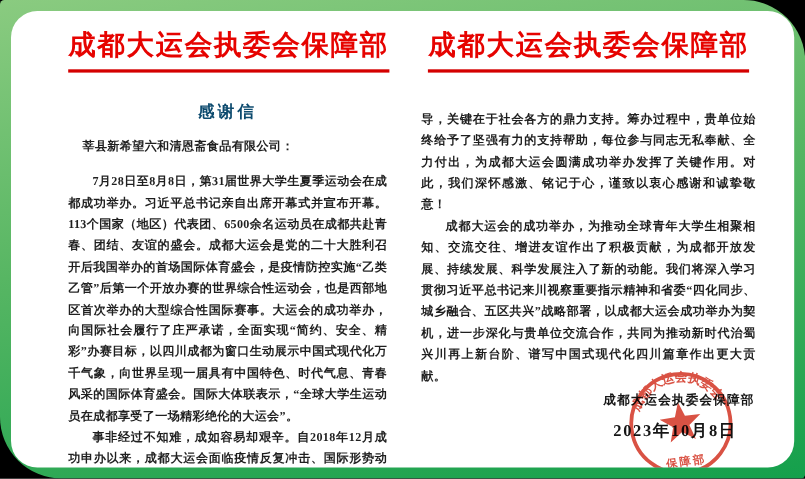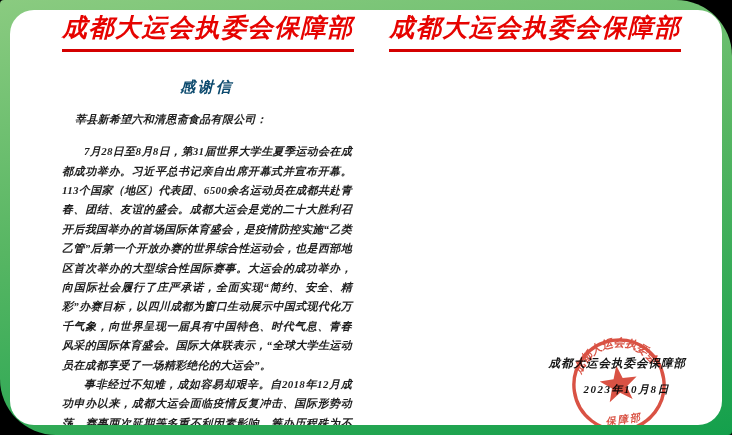--- a/index.html
+++ b/index.html
@@ -6,21 +6,21 @@
   body{width:732px;height:435px;font-family:"Liberation Serif","DejaVu Serif",serif;}
   .frame{
     box-sizing:border-box;width:732px;height:435px;padding:10px;
     background:linear-gradient(170deg,#8acb80 0%,#57b663 45%,#14a04c 100%);
     border-radius:4px 56px 4px 56px;
   }
   .sheet{
     position:relative;box-sizing:border-box;width:100%;height:100%;
     background:#ffffff;border-radius:24px;display:flex;overflow:hidden;
   }
-  .page{box-sizing:border-box;width:50%;position:relative;padding-top:4px;font-style:italic;}
+  .page{box-sizing:border-box;width:50%;position:relative;padding-top:18px;}
   .page.left{padding-left:52px;padding-right:14px;}
   .page.right{padding-left:17px;padding-right:35px;}
   .header-wrap{text-align:center;}
   .letterhead{
     display:inline-block;margin:0;color:#e60300;font-size:25px;font-weight:bold;
     letter-spacing:1.5px;line-height:1.15;padding-bottom:6px;
     border-bottom:3px solid #d40000;white-space:nowrap;
   }
   .letter-title{
     text-align:center;color:#0c4a6e;font-size:15px;font-weight:bold;
@@ -30,21 +30,21 @@
     letter-spacing:0.3px;text-align:justify;}
   .para{margin:0;text-indent:2em;}
   .para.cont{text-indent:0;}
   .salutation{margin:13px;text-indent:0;}
   .right .body-text{margin-top:34px;}
   .sig-name{
     position:absolute;top:346px;right:36px;color:#151515;font-size:11.5px;
     font-weight:bold;letter-spacing:1px;z-index:2;
   }
   .sig-date{
-    position:absolute;top:372px;right:52px;color:#151515;font-size:11px;
+    position:absolute;top:372px;right:52px;color:#151515;font-size:15px;
     font-weight:bold;letter-spacing:1.5px;z-index:2;
   }
   .seal{
     position:absolute;left:204px;top:326px;width:98px;height:98px;z-index:3;
     transform:rotate(-8deg);mix-blend-mode:multiply;opacity:0.88;
   }
 </style>
 </head>
 <body>
 
@@ -61,20 +61,22 @@
         <p class="para">7月28日至8月8日，第31届世界大学生夏季运动会在成都成功举办。习近平总书记亲自出席开幕式并宣布开幕。113个国家（地区）代表团、6500余名运动员在成都共赴青春、团结、友谊的盛会。成都大运会是党的二十大胜利召开后我国举办的首场国际体育盛会，是疫情防控实施“乙类乙管”后第一个开放办赛的世界综合性运动会，也是西部地区首次举办的大型综合性国际赛事。大运会的成功举办，向国际社会履行了庄严承诺，全面实现“简约、安全、精彩”办赛目标，以四川成都为窗口生动展示中国式现代化万千气象，向世界呈现一届具有中国特色、时代气息、青春风采的国际体育盛会。国际大体联表示，“全球大学生运动员在成都享受了一场精彩绝伦的大运会”。</p>
         <p class="para">事非经过不知难，成如容易却艰辛。自2018年12月成功申办以来，成都大运会面临疫情反复冲击、国际形势动荡、赛事两次延期等多重不利因素影响，筹办历程殊为不易。四年筹办，使命必达，根本在于以习近平同志为核心的党中央坚强领</p>
       </div>
     </div>
 
     <div class="page right">
       <div class="header-wrap">
         <h1 class="letterhead">成都大运会执委会保障部</h1>
       </div>
       <div class="body-text">
+        <p class="para cont">导，关键在于社会各方的鼎力支持。筹办过程中，贵单位始终给予了坚强有力的支持帮助，每位参与同志无私奉献、全力付出，为成都大运会圆满成功举办发挥了关键作用。对此，我们深怀感激、铭记于心，谨致以衷心感谢和诚挚敬意！</p>
+        <p class="para">成都大运会的成功举办，为推动全球青年大学生相聚相知、交流交往、增进友谊作出了积极贡献，为成都开放发展、持续发展、科学发展注入了新的动能。我们将深入学习贯彻习近平总书记来川视察重要指示精神和省委“四化同步、城乡融合、五区共兴”战略部署，以成都大运会成功举办为契机，进一步深化与贵单位交流合作，共同为推动新时代治蜀兴川再上新台阶、谱写中国式现代化四川篇章作出更大贡献。</p>
       </div>
 
       <div class="sig-name">成都大运会执委会保障部</div>
       <div class="sig-date">2023年10月8日</div>
 
       <svg class="seal" viewBox="0 0 100 100">
         <defs>
           <path id="sealArc" d="M 11 62 A 40.5 40.5 0 1 1 89 62" fill="none"></path>
         </defs>
         <circle cx="50" cy="50" r="46" fill="none" stroke="#d43a2a" stroke-width="3.5"></circle>

